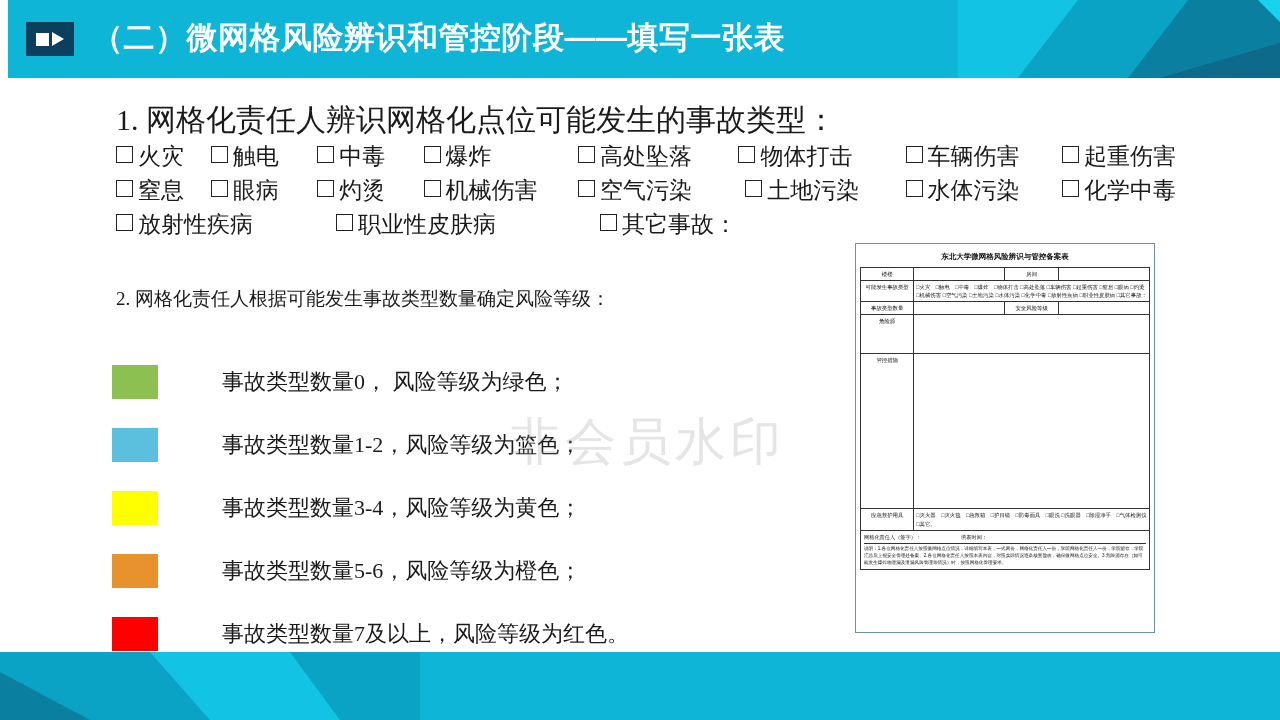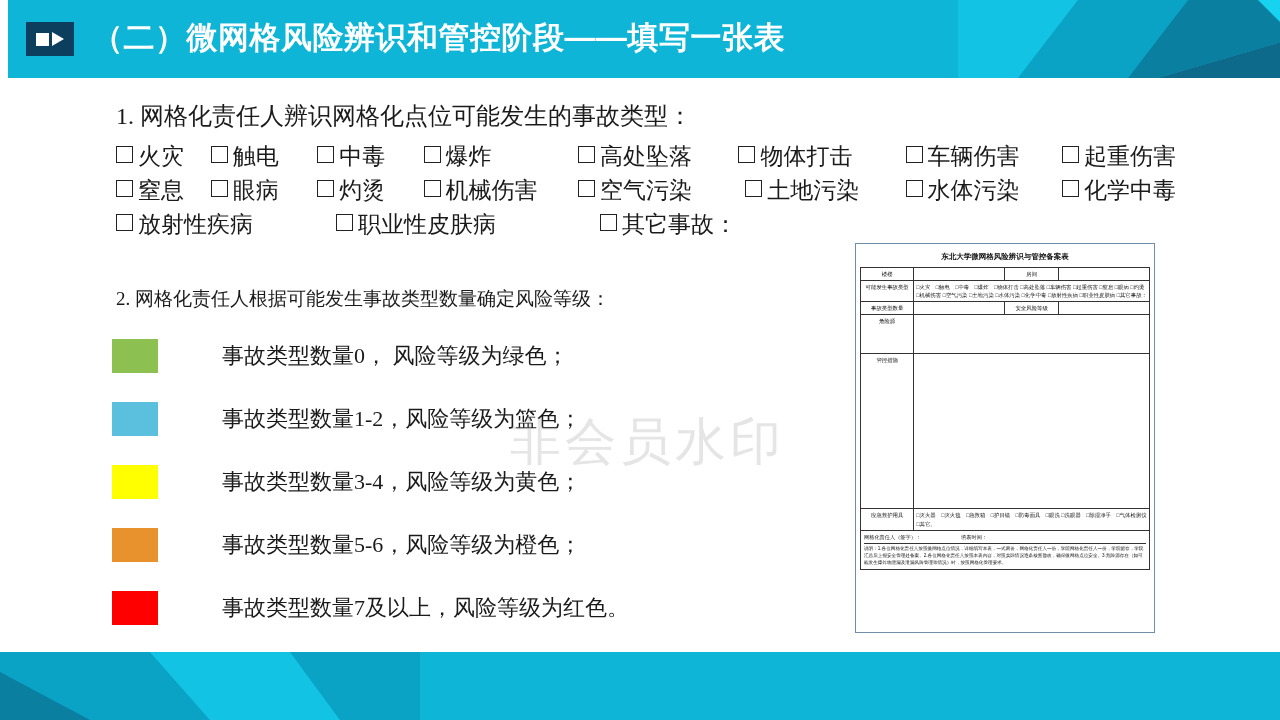--- a/index.html
+++ b/index.html
@@ -76,21 +76,21 @@
   
   .content {
     position: absolute;
     left: 0; top: 78px;
     width: 1280px; height: 574px;
   }
 
   .q1 {
     position: absolute;
     left: 116px; top: 22px;
-    font-size: 24px;
+    font-size: 30px;
     color: #1a1a1a;
     font-family: "Liberation Serif", serif;
     white-space: nowrap;
   }
 
   .checks {
     position: absolute;
     left: 116px; top: 62px;
     width: 1070px;
     font-size: 23px;
@@ -118,21 +118,21 @@
     position: absolute;
     left: 116px; top: 208px;
     font-size: 19px;
     color: #1a1a1a;
     font-family: "Liberation Serif", serif;
     white-space: nowrap;
   }
 
   .levels {
     position: absolute;
-    left: 112px; top: 246px; text-align: center;
+    left: 112px; top: 272px; text-align: center;
   }
   .lvl {
     display: flex;
     align-items: center;
     height: 63px;
   }
   .swatch {
     width: 46px; height: 34px;
     flex: 0 0 auto;
   }

